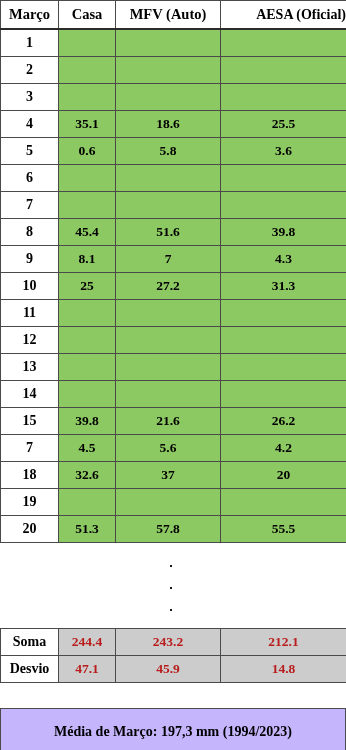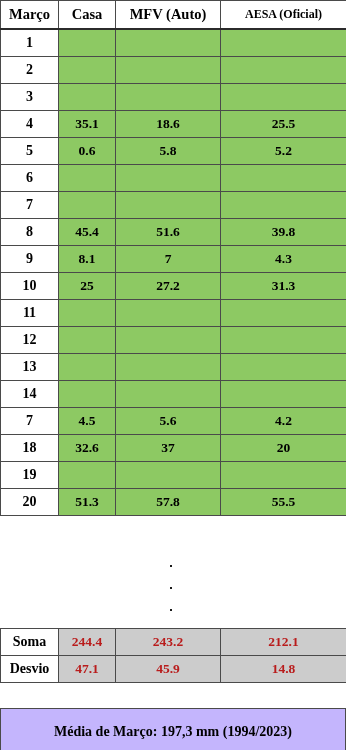--- a/index.html
+++ b/index.html
@@ -56,21 +56,21 @@
   }
   table.grid thead th {
     background: #ffffff;
     height: 27px;
     line-height: 27px;
     font-size: 14.5px;
     border-bottom: 2px solid #2b2b2b;
   }
   table.grid thead th.h-day  { font-size: 14.5px; }
   table.grid thead th.h-mfv  { font-size: 14.5px; }
-  table.grid thead th.h-aesa { font-size: 12px; }
+  table.grid thead th.h-aesa { font-size: 14px; text-align: right; }
 
   table.grid td.day-cell {
     background: #ffffff;
     font-size: 14px;
   }
   table.grid td.val-cell {
     background: #8DC963;
     font-size: 13.5px;
   }
 
@@ -195,21 +195,21 @@
         <tr>
           <td class="day-cell">4</td>
           <td class="val-cell">35.1</td>
           <td class="val-cell">18.6</td>
           <td class="val-cell">25.5</td>
         </tr>
         <tr>
           <td class="day-cell">5</td>
           <td class="val-cell">0.6</td>
           <td class="val-cell">5.8</td>
-          <td class="val-cell">5.2</td>
+          <td class="val-cell">3.6</td>
         </tr>
         <tr>
           <td class="day-cell">6</td>
           <td class="val-cell"></td>
           <td class="val-cell"></td>
           <td class="val-cell"></td>
         </tr>
         <tr>
           <td class="day-cell">7</td>
           <td class="val-cell"></td>
@@ -250,20 +250,26 @@
           <td class="day-cell">13</td>
           <td class="val-cell"></td>
           <td class="val-cell"></td>
           <td class="val-cell"></td>
         </tr>
         <tr>
           <td class="day-cell">14</td>
           <td class="val-cell"></td>
           <td class="val-cell"></td>
           <td class="val-cell"></td>
+        </tr>
+        <tr>
+          <td class="day-cell">15</td>
+          <td class="val-cell">39.8</td>
+          <td class="val-cell">21.6</td>
+          <td class="val-cell">26.2</td>
         </tr>
         <tr>
           <td class="day-cell">7</td>
           <td class="val-cell">4.5</td>
           <td class="val-cell">5.6</td>
           <td class="val-cell">4.2</td>
         </tr>
         <tr>
           <td class="day-cell">18</td>
           <td class="val-cell">32.6</td>

